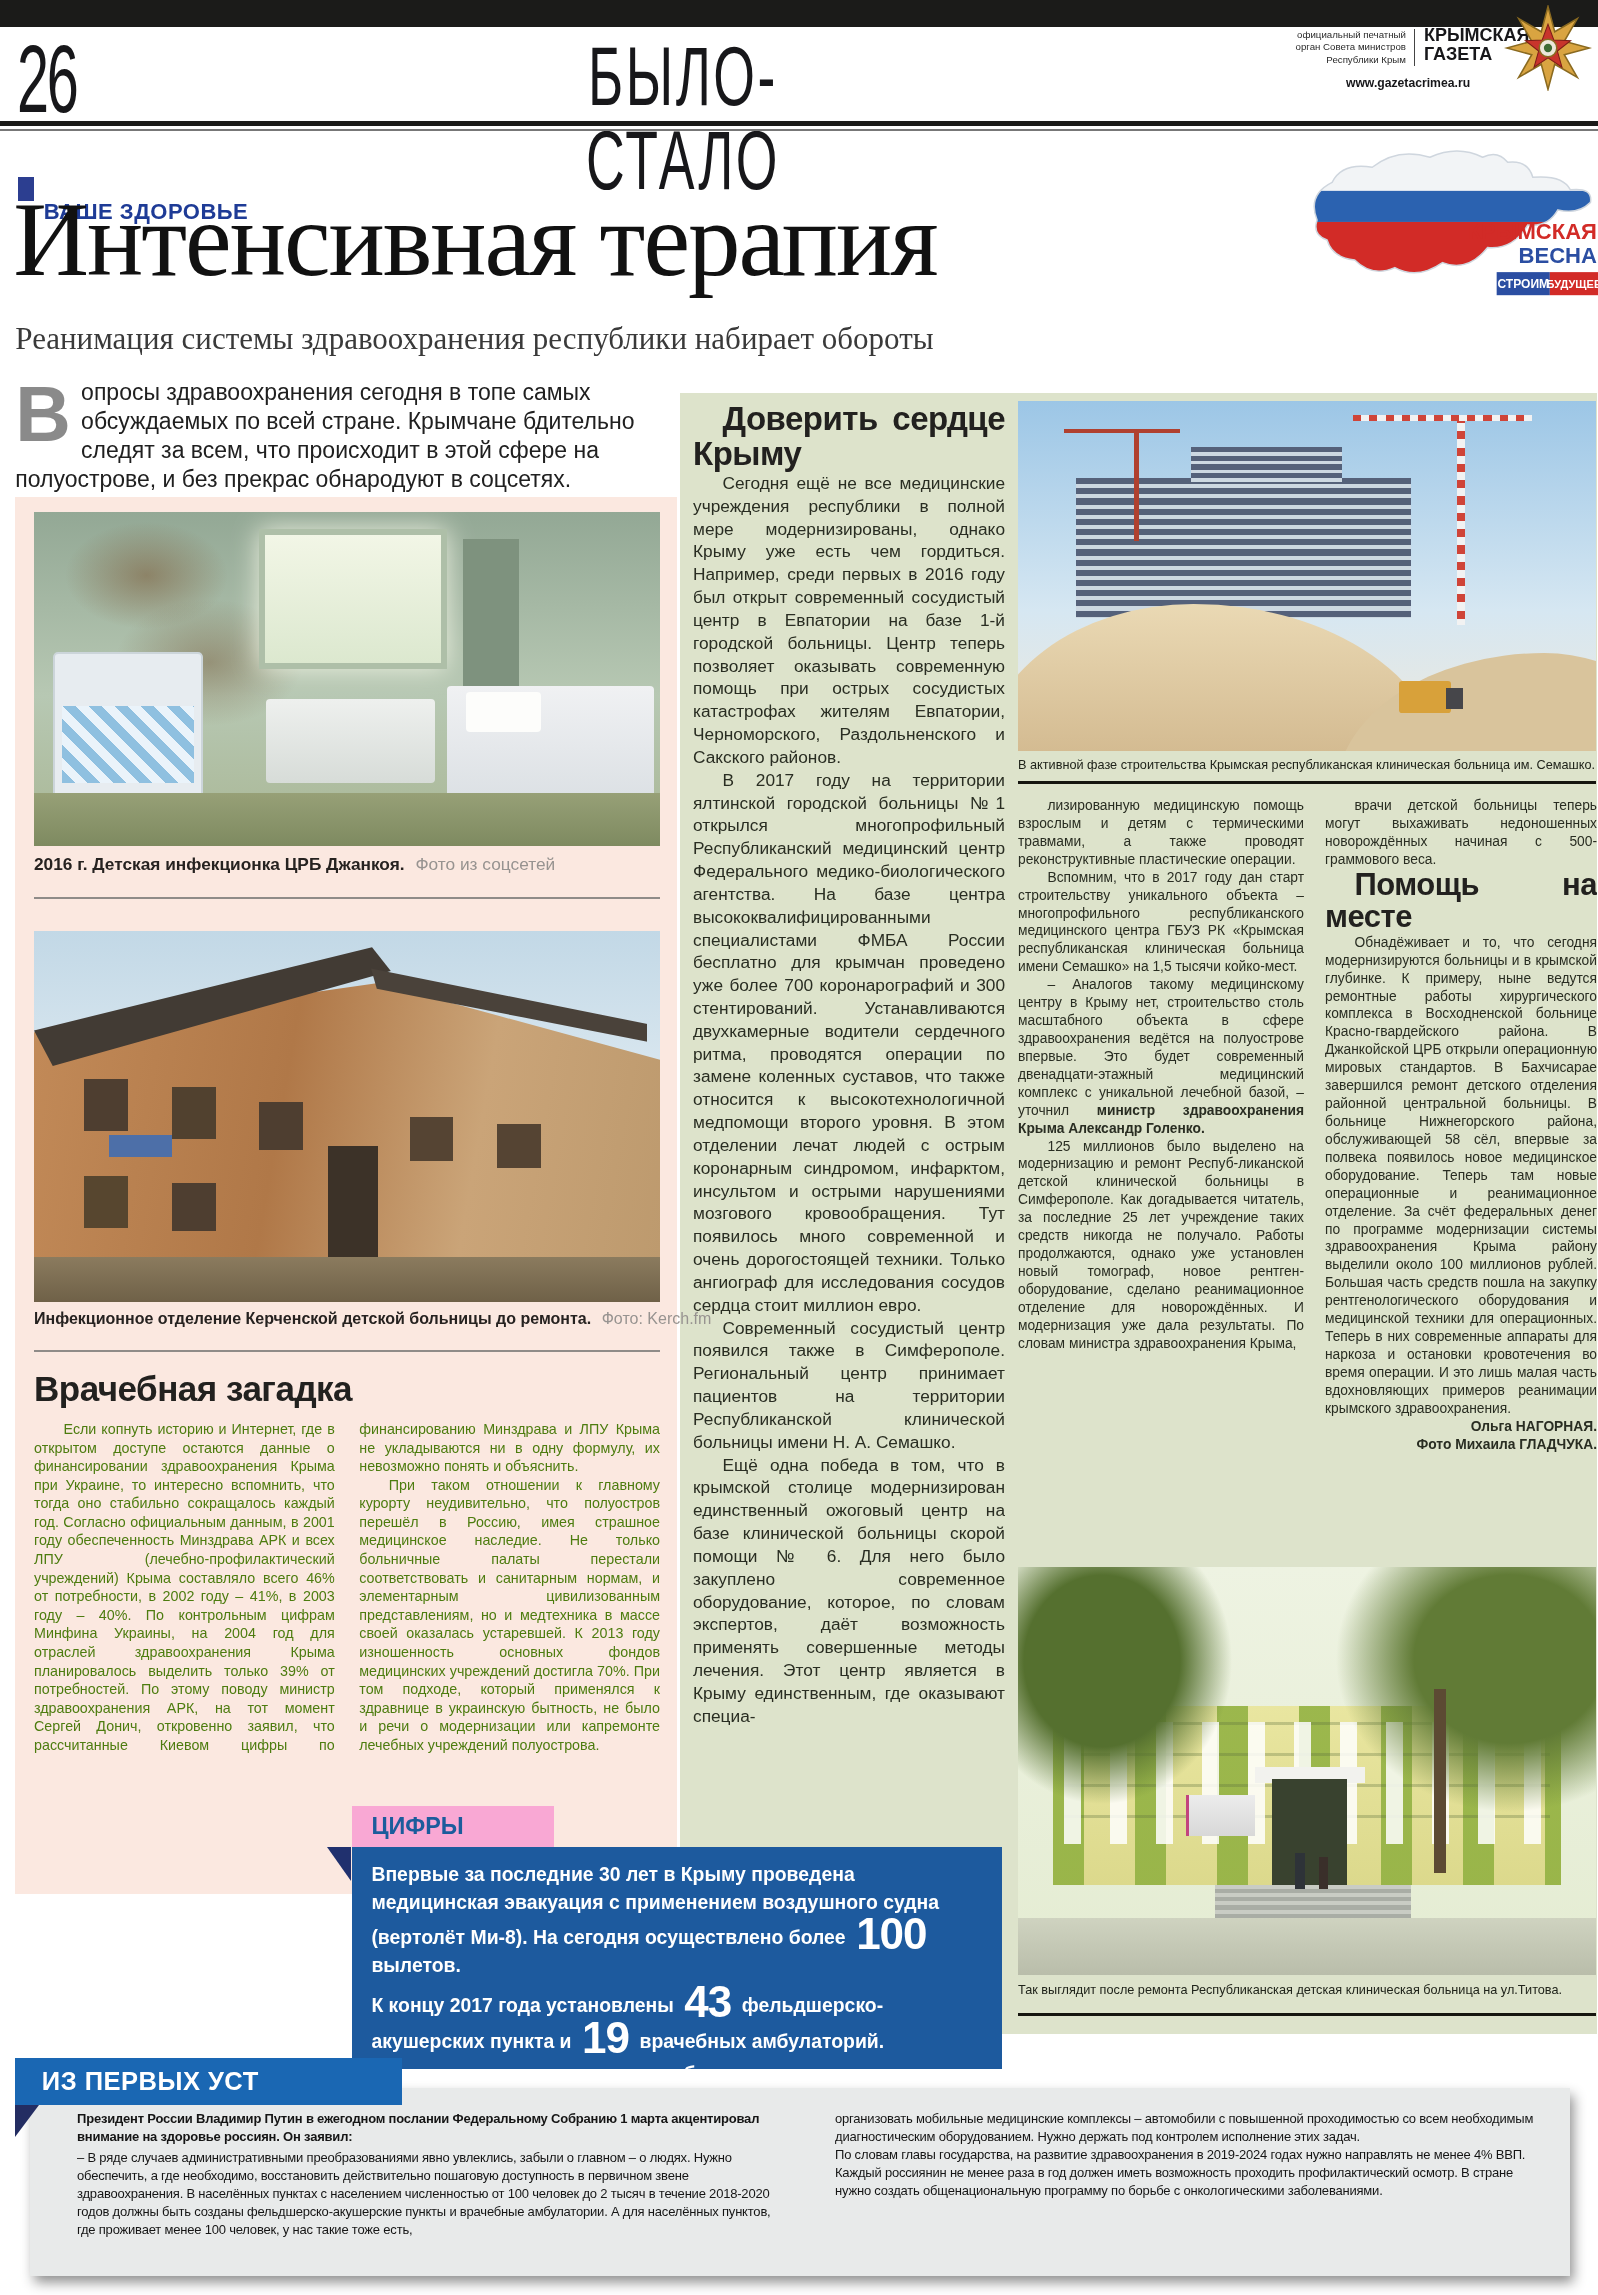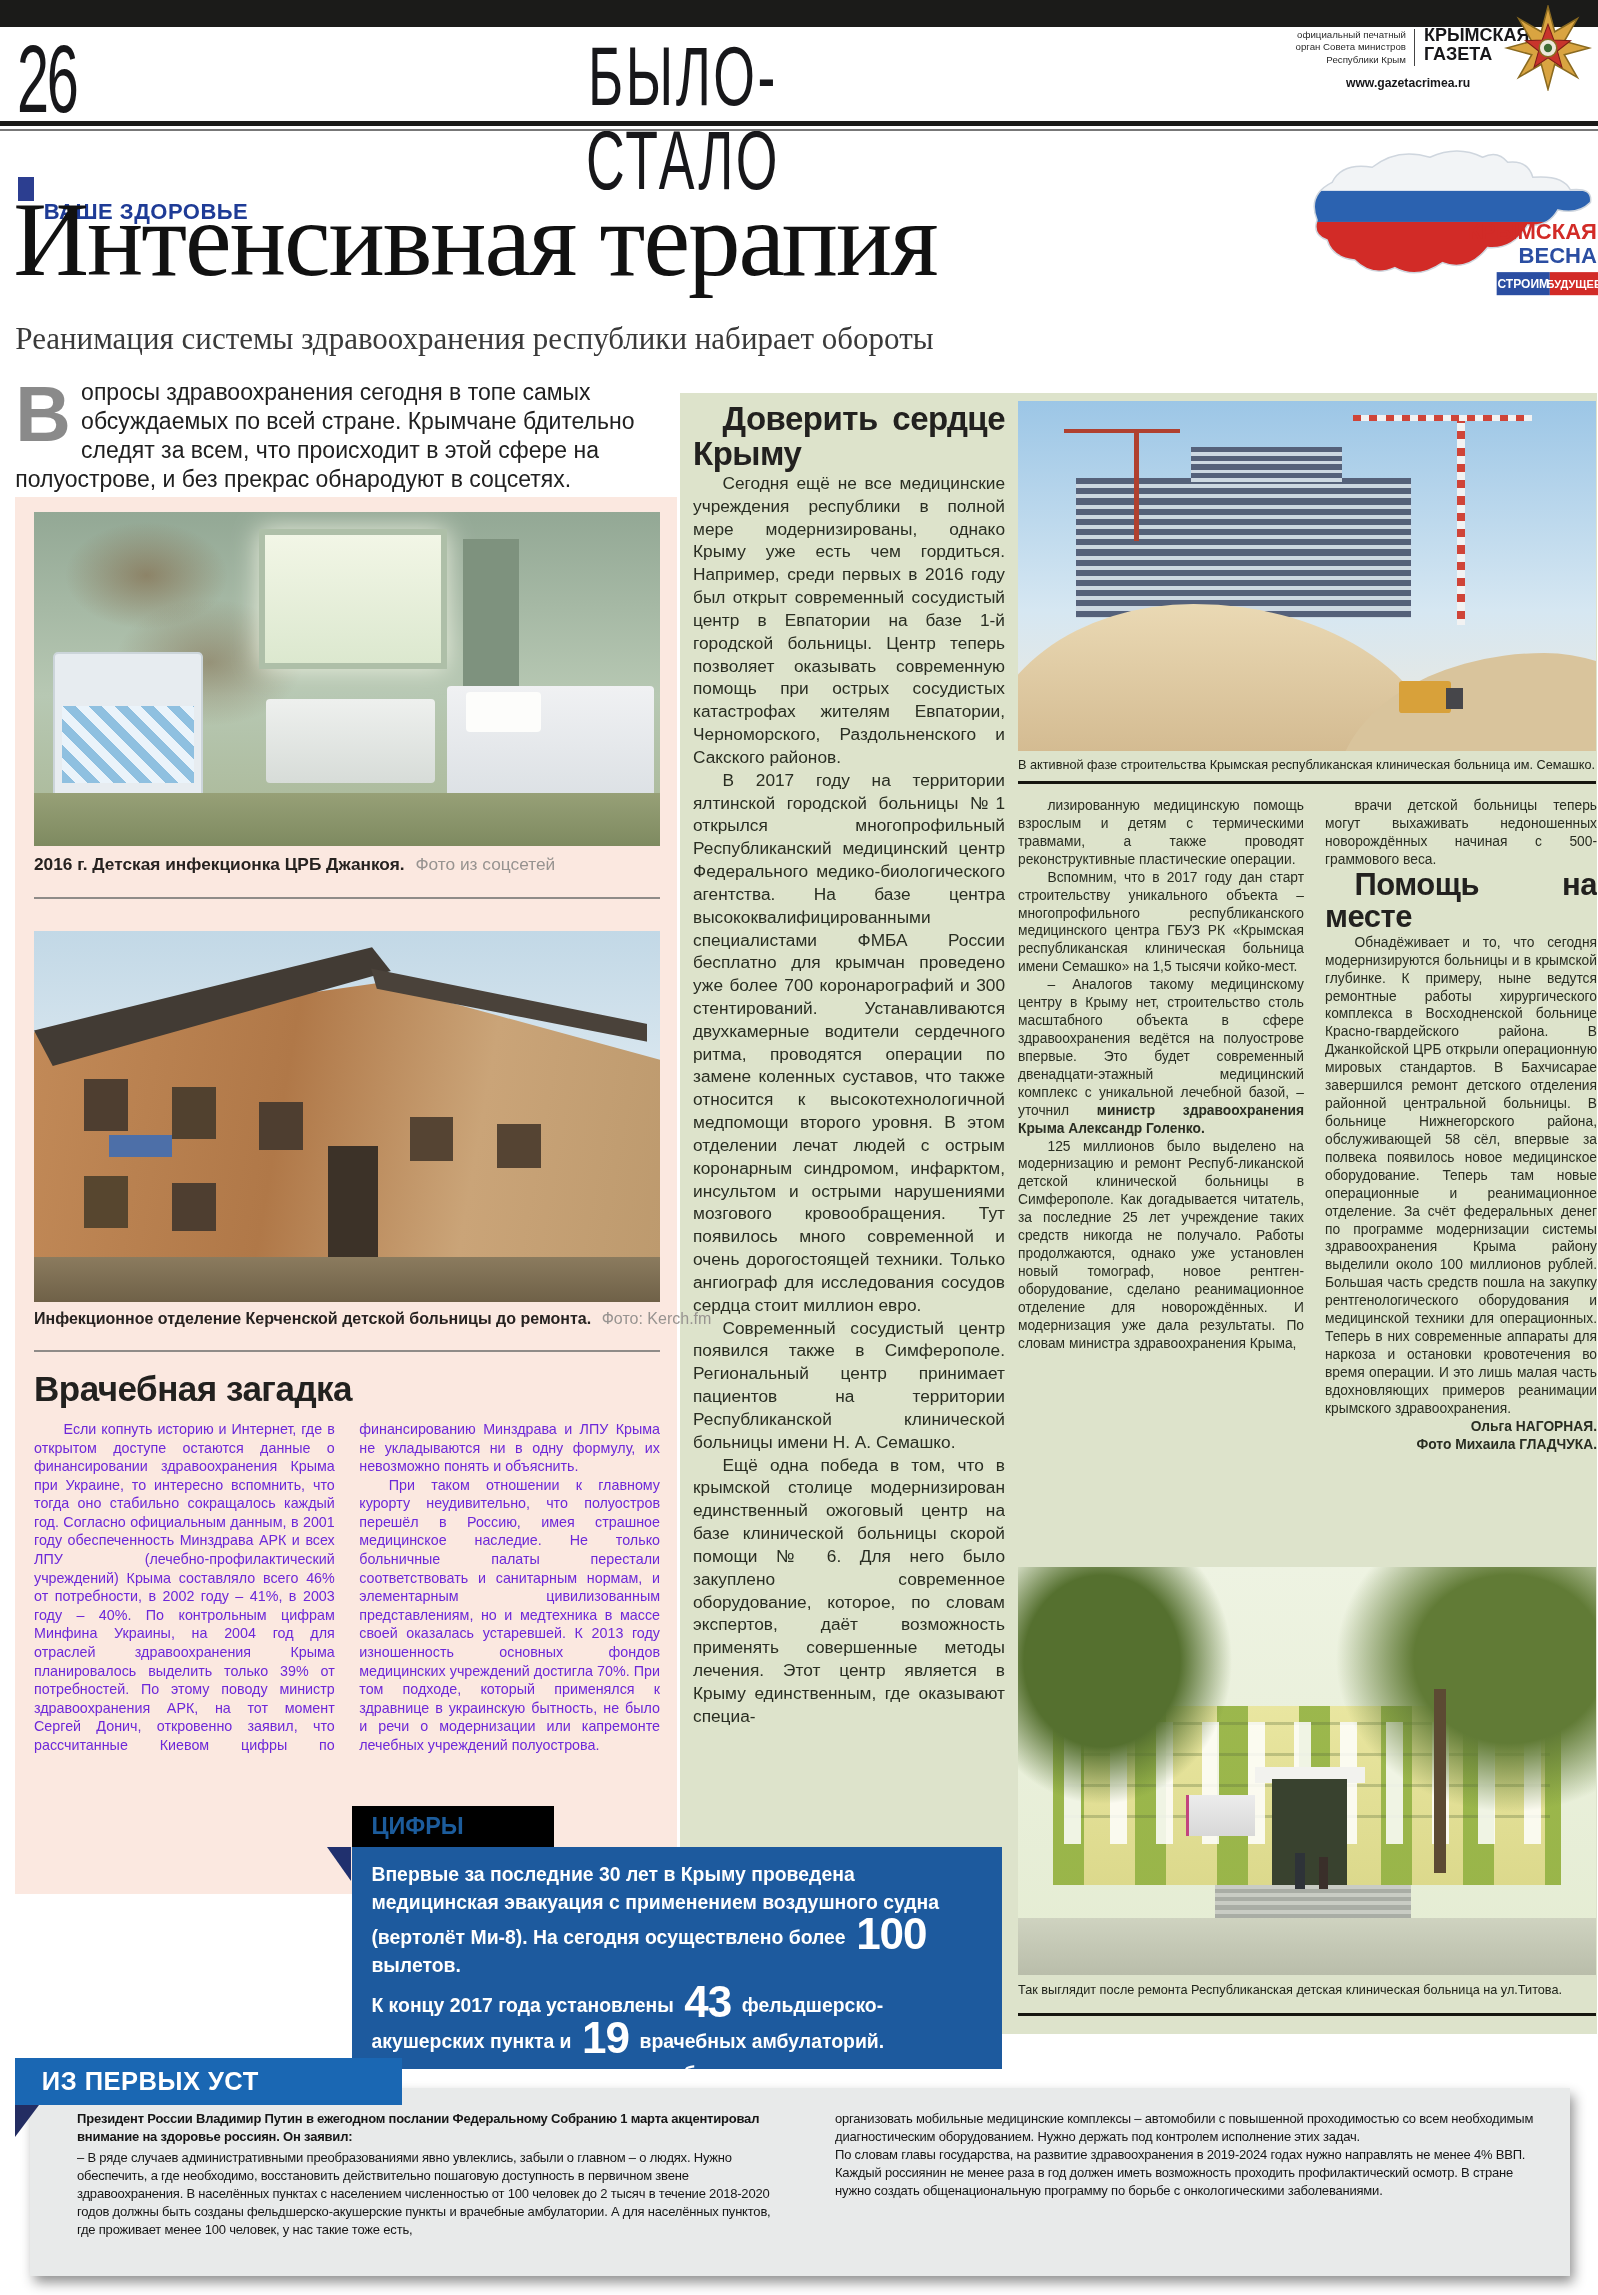--- a/index.html
+++ b/index.html
@@ -60,32 +60,32 @@
   .div1{left:34px;top:897px;width:626px;}
   .div2{left:34px;top:1350px;width:626px;}
   .ruleg{height:2.5px;background:#15150f;}
   .rule3{left:1018px;top:781px;width:578px;}
   .rule4{left:1018px;top:2013px;width:578px;}
 
   
   .sect{font-weight:700;color:#22211f;letter-spacing:-0.5px;}
   .h-left{left:34px;top:1369px;font-size:35px;}
   .pinkcols{left:34px;top:1420px;width:626px;height:462px;column-count:2;column-gap:24.5px;
-            font-size:14.3px;line-height:1.3;text-align:justify;color:#6d28d9;overflow:hidden;}
+            font-size:14.3px;line-height:1.3;text-align:justify;color:#4d7c0f;overflow:hidden;}
   .pinkcols p,.coltext p{margin:0;text-indent:29.5px;}
   .coltext{text-align:justify;overflow:hidden;}
   .col3{left:693px;top:402px;width:312px;height:1443px;font-size:17.3px;line-height:1.32;color:#292d22;}
   .h-mid{font-size:33px;line-height:1.06;margin:0 0 17.3px 0;text-indent:0;}
   .col4{left:1018px;top:797px;width:286px;height:764px;font-size:13.8px;line-height:1.3;color:#292d22;}
   .col5{left:1325px;top:797px;width:272px;height:764px;font-size:13.8px;line-height:1.3;color:#292d22;}
   .h-right{font-size:31px;line-height:1.05;margin:13.2px 0 13.2px 0;text-indent:0;}
   .byline{text-align:right;font-weight:700;margin-top:10.2px;text-indent:0 !important;}
 
   
-  .cifry-tab{left:352px;top:1806px;width:202px;height:41px;background:#000000;
+  .cifry-tab{left:352px;top:1806px;width:202px;height:41px;background:#f9a8d4;
              font-size:23.4px;font-weight:700;color:#1c5c9c;line-height:41px;padding-left:19.4px;box-sizing:border-box;}
   .cifry-fold{left:327px;top:1847px;width:0;height:0;border-top:34px solid #20306e;border-left:24.5px solid transparent;}
   .cifry{left:352px;top:1847px;width:650px;height:222px;background:#1d5a9e;box-sizing:border-box;
          padding:14.3px 19.4px;color:#fff;font-weight:700;font-size:19.4px;line-height:27.5px;}
   .cifry p{margin:0 0 5.1px 0;}
   .cifry .big{font-size:44px;line-height:.8;letter-spacing:-1px;vertical-align:-5.1px;margin:0 5.1px;text-align:center;}
 
   
   .fp-box{left:29.5px;top:2088px;width:1540px;height:188px;background:#e8eaea;
           box-shadow:4.1px 7.1px 12.2px rgba(0,0,0,.45);}

